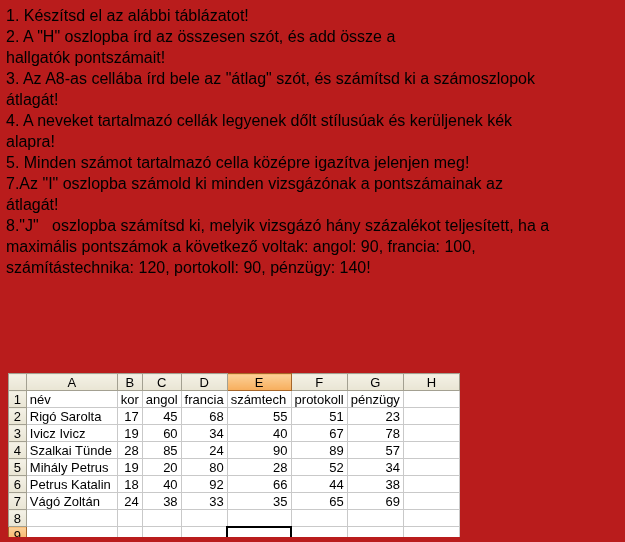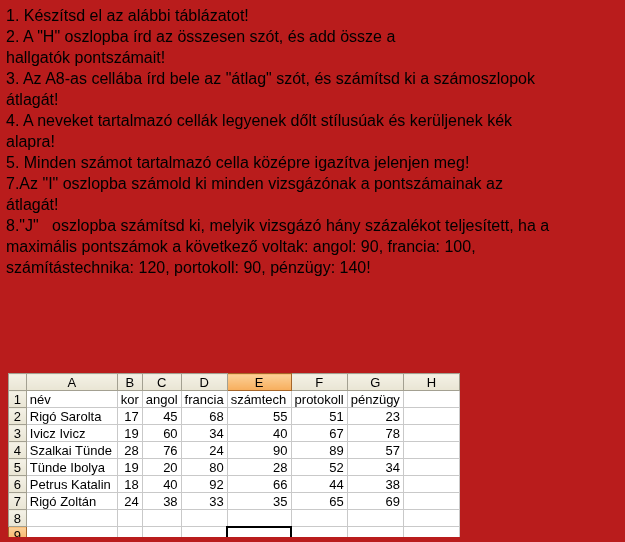--- a/index.html
+++ b/index.html
@@ -151,30 +151,30 @@
             <td class="cell num">34</td>
             <td class="cell num">40</td>
             <td class="cell num">67</td>
             <td class="cell num">78</td>
             <td class="cell"></td>
           </tr>
           <tr>
             <th class="hdr">4</th>
             <td class="cell">Szalkai Tünde</td>
             <td class="cell num">28</td>
-            <td class="cell num">76</td>
+            <td class="cell num">85</td>
             <td class="cell num">24</td>
             <td class="cell num">90</td>
             <td class="cell num">89</td>
             <td class="cell num">57</td>
             <td class="cell"></td>
           </tr>
           <tr>
             <th class="hdr">5</th>
-            <td class="cell">Tünde Ibolya</td>
+            <td class="cell">Mihály Petrus</td>
             <td class="cell num">19</td>
             <td class="cell num">20</td>
             <td class="cell num">80</td>
             <td class="cell num">28</td>
             <td class="cell num">52</td>
             <td class="cell num">34</td>
             <td class="cell"></td>
           </tr>
           <tr>
             <th class="hdr">6</th>
@@ -182,21 +182,21 @@
             <td class="cell num">18</td>
             <td class="cell num">40</td>
             <td class="cell num">92</td>
             <td class="cell num">66</td>
             <td class="cell num">44</td>
             <td class="cell num">38</td>
             <td class="cell"></td>
           </tr>
           <tr>
             <th class="hdr">7</th>
-            <td class="cell">Rigó Zoltán</td>
+            <td class="cell">Vágó Zoltán</td>
             <td class="cell num">24</td>
             <td class="cell num">38</td>
             <td class="cell num">33</td>
             <td class="cell num">35</td>
             <td class="cell num">65</td>
             <td class="cell num">69</td>
             <td class="cell"></td>
           </tr>
           <tr>
             <th class="hdr">8</th>

